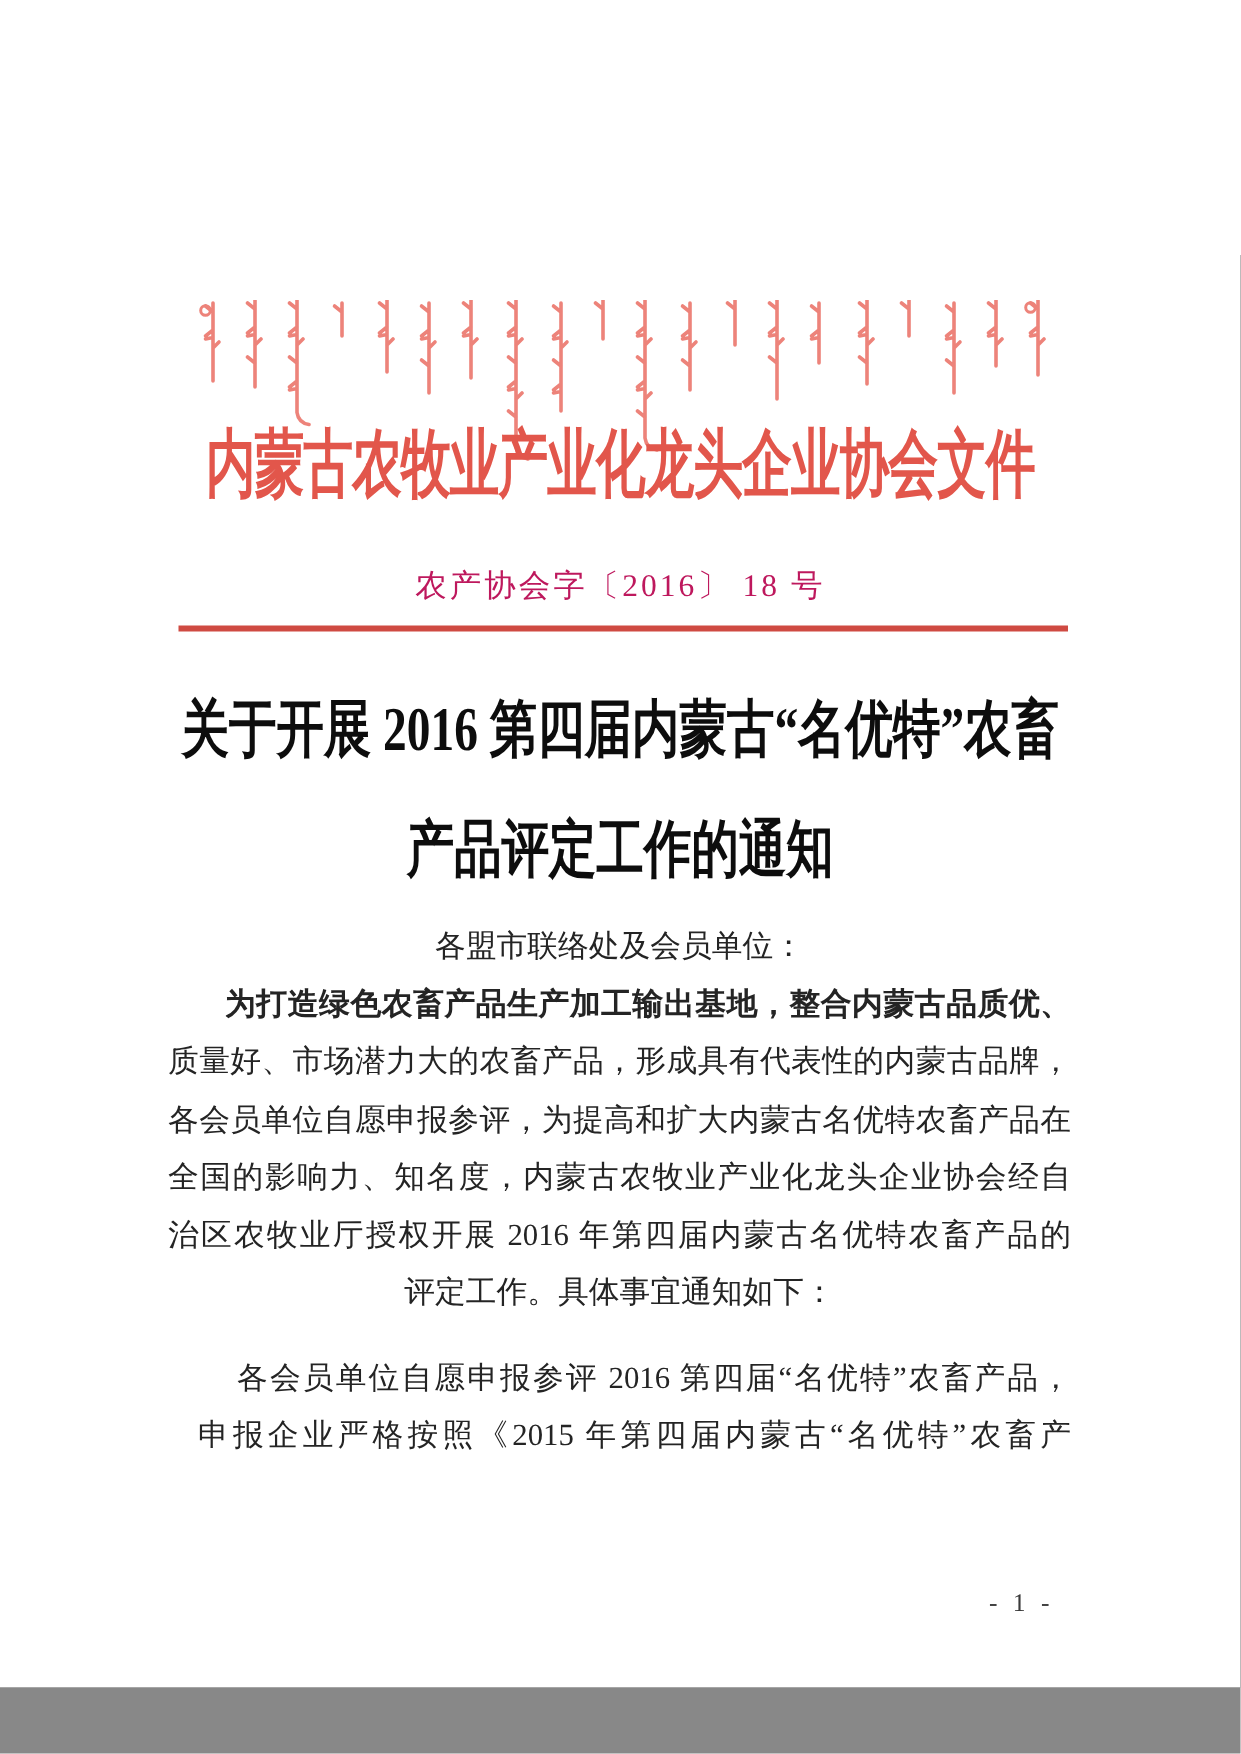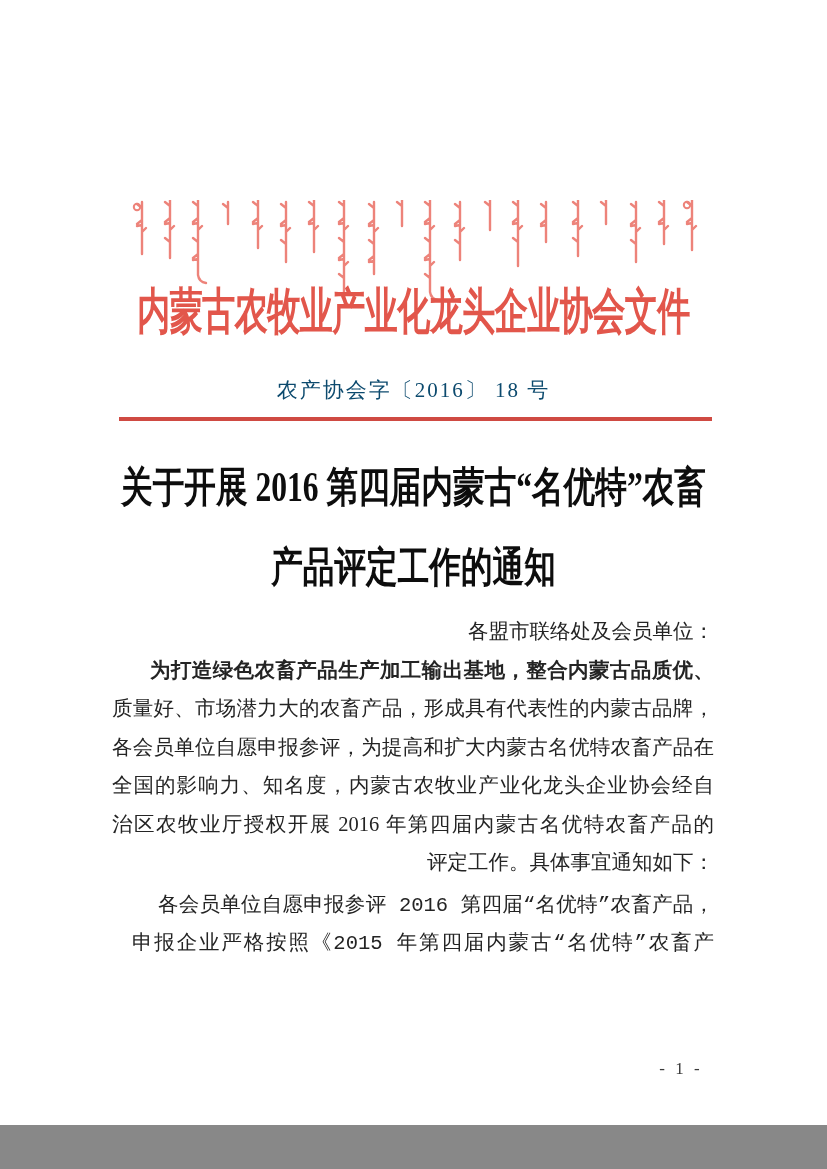--- a/index.html
+++ b/index.html
@@ -12,42 +12,42 @@
   
   .mongolian{position:absolute;top:200px;left:130px;width:580px;height:118px;}
   .org-title{
     position:absolute;top:287px;left:0;width:827px;text-align:center;
     font-size:33px;line-height:33px;font-weight:bold;color:#e2564b;
     letter-spacing:-0.5px;white-space:nowrap;
     transform:scale(1,1.5);transform-origin:50% 0;
   }
   .doc-number{
     position:absolute;top:375px;left:0;width:827px;text-align:center;
-    font-size:21px;line-height:30px;letter-spacing:2px;color:#0c4a6e;white-space:nowrap;
+    font-size:21px;line-height:30px;letter-spacing:2px;color:#be185d;white-space:nowrap;
   }
   .red-rule{position:absolute;top:417px;left:119px;width:593px;height:4px;background:#cf4a42;}
   
   .doc-title{
     position:absolute;left:0;width:827px;text-align:center;color:#0d0d0d;
     font-size:34px;line-height:34px;font-weight:bold;white-space:nowrap;
     transform:scale(0.93,1.22);transform-origin:50% 0;
   }
   .t1{top:467px;}
   .t2{top:547px;}
   
   .body{
     position:absolute;top:612px;left:112px;width:602px;
     font-size:20.5px;color:#242424;
   }
   .line{height:38.5px;line-height:38.5px;white-space:nowrap;}
   .j{text-align:justify;text-align-last:justify;white-space:normal;overflow:hidden;}
-  .l{text-align:right;}
+  .l{text-align:center;}
   .ind{text-indent:38px;font-weight:bold;}
   .cont{margin-left:20px;}
-  .list{margin-top:5px;font-family:Liberation Mono, monospace;}
+  .list{margin-top:18px;}
   .list-first{margin-left:46px;position:relative;}
   
   .page-num{
     position:absolute;top:1058px;left:646px;width:70px;text-align:center;
     font-size:17px;line-height:22px;letter-spacing:3px;color:#3a3a3a;white-space:nowrap;
   }
 </style>
 </head>
 <body>
 

